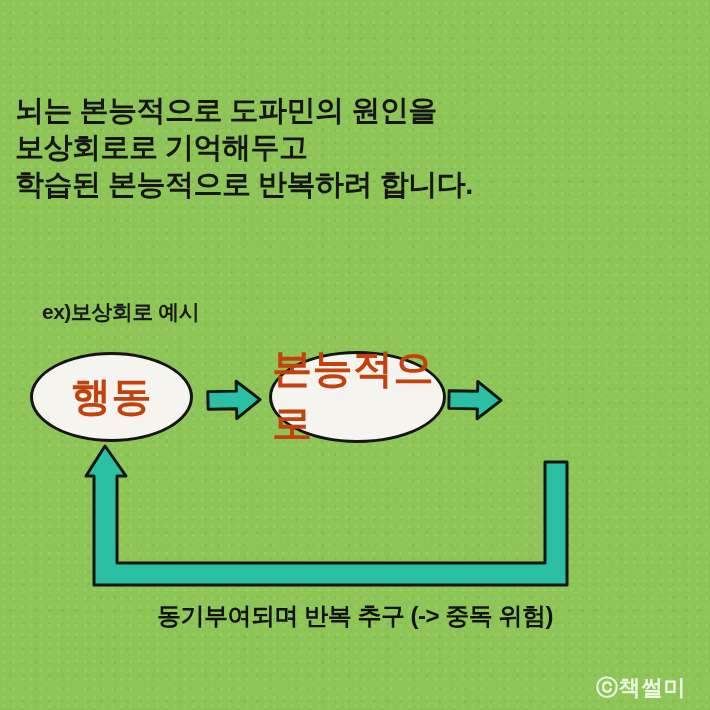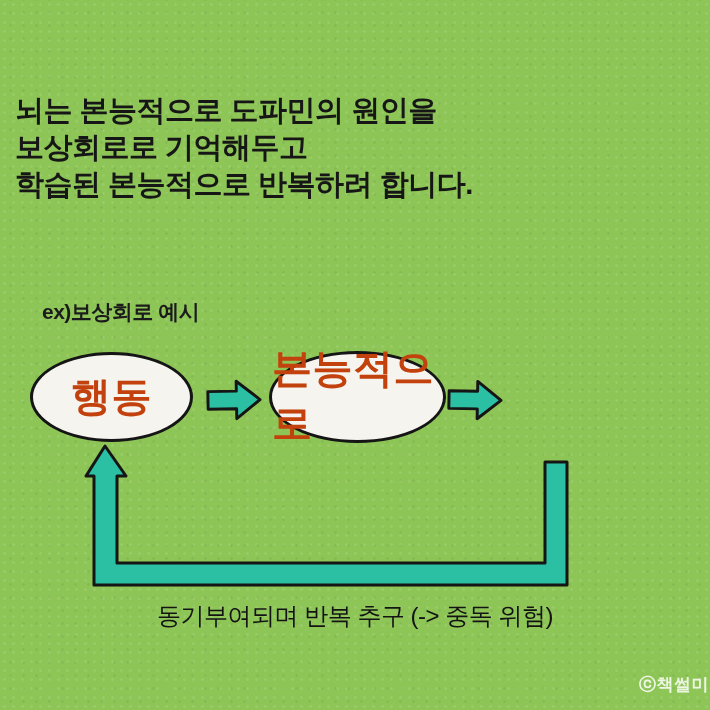--- a/index.html
+++ b/index.html
@@ -49,27 +49,27 @@
   .block-arrow { position: absolute; width: 57px; height: 44px; }
   .arrow-1 { left: 206px; top: 378px; transform: rotate(-1deg); }
   .arrow-2 { left: 447px; top: 378px; transform: rotate(1deg); }
   .loop-arrow-svg {
     position: absolute; left: 80px; top: 438px;
     width: 500px; height: 158px;
   }
   .loop-caption {
     position: absolute; left: 0; top: 600px; width: 710px;
     text-align: center;
-    color: #131313; font-size: 24px; font-weight: 400;
+    color: #131313; font-size: 24px; font-weight: 700;
     letter-spacing: -0.5px;
   }
   .copyright {
-    position: absolute; right: 1px; top: 673px;
+    position: absolute; right: 24px; top: 673px;
     color: rgba(245,250,238,0.92);
-    font-size: 17px; font-weight: 600;
+    font-size: 22px; font-weight: 600;
     letter-spacing: 0.5px;
     margin-left: 31px;
   }
 </style>
 </head>
 <body>
 
 <div class="canvas">
 
   <div class="headline">

